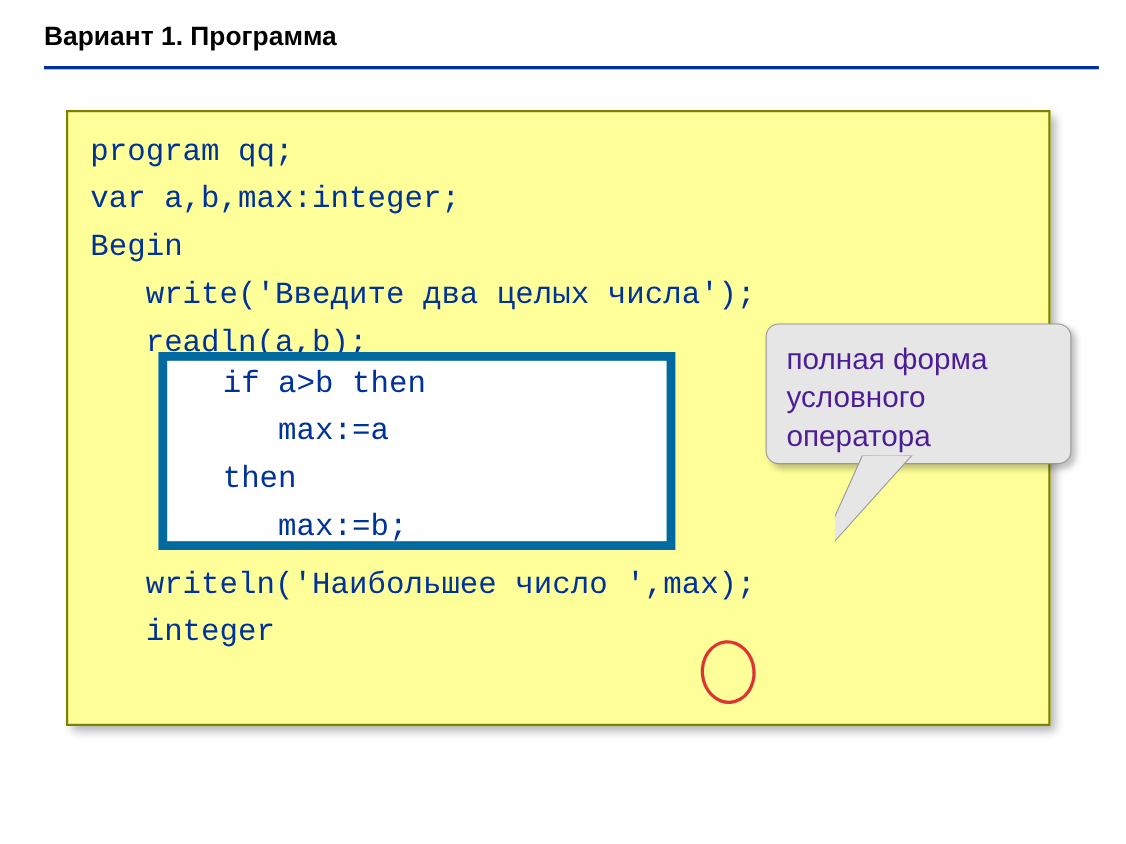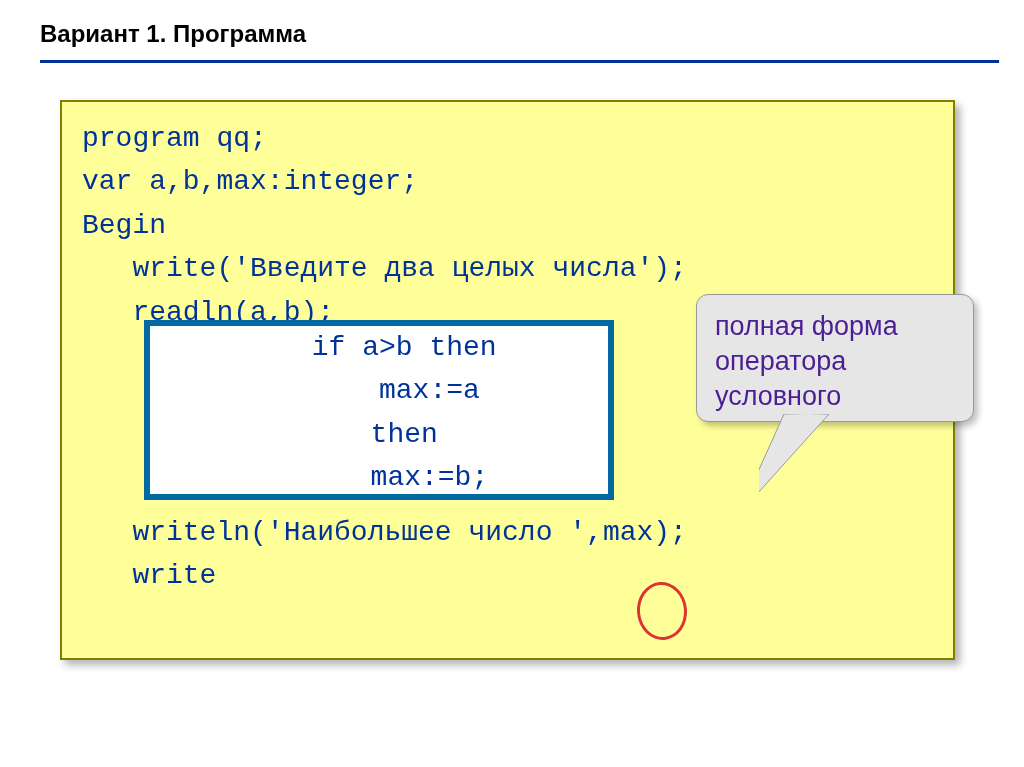--- a/index.html
+++ b/index.html
@@ -43,22 +43,21 @@
       line-height: 1.55;
       white-space: pre;
     }
     .highlight-box {
       position: absolute;
       left: 82px;
       top: 218px;
       width: 470px;
       height: 180px;
       background: #ffffff;
-      border: 6px solid #0369a1;
-      text-align: center;
+      border: 8px solid #0369a1;
     }
     .callout-box {
       position: absolute;
       right: 50px;
       top: 294px;
       width: 278px;
       height: 128px;
       background: #e6e6e6;
       border: 1px solid #999;
       border-radius: 12px;
@@ -108,29 +107,29 @@
   <div class="highlight-box">
     <div class="code-line" style="padding-left:0;">   if a&gt;b then</div>
     <div class="code-line">      max:=a</div>
     <div class="code-line">   then</div>
     <div class="code-line">      max:=b;</div>
   </div>
 
   <div style="height:177px;"></div>
 
   <div class="code-line">   writeln('Наибольшее число ',max);</div>
-  <div class="code-line">   write</div>
+  <div class="code-line">   integer</div>
 
   <div class="red-oval"></div>
 </div>
 
 <div class="callout-box">
   <div>полная форма</div>
+  <div>условного</div>
   <div>оператора</div>
-  <div>условного</div>
 </div>
 
 <div class="callout-tail">
   <svg width="120" height="110">
     <polygon points="25,0 70,0 -20,100" fill="#e6e6e6" stroke="#999" stroke-width="1"></polygon>
     <polygon points="28,0 67,0 48,1" fill="#e6e6e6"></polygon>
   </svg>
 </div>
 
 </body></html>

